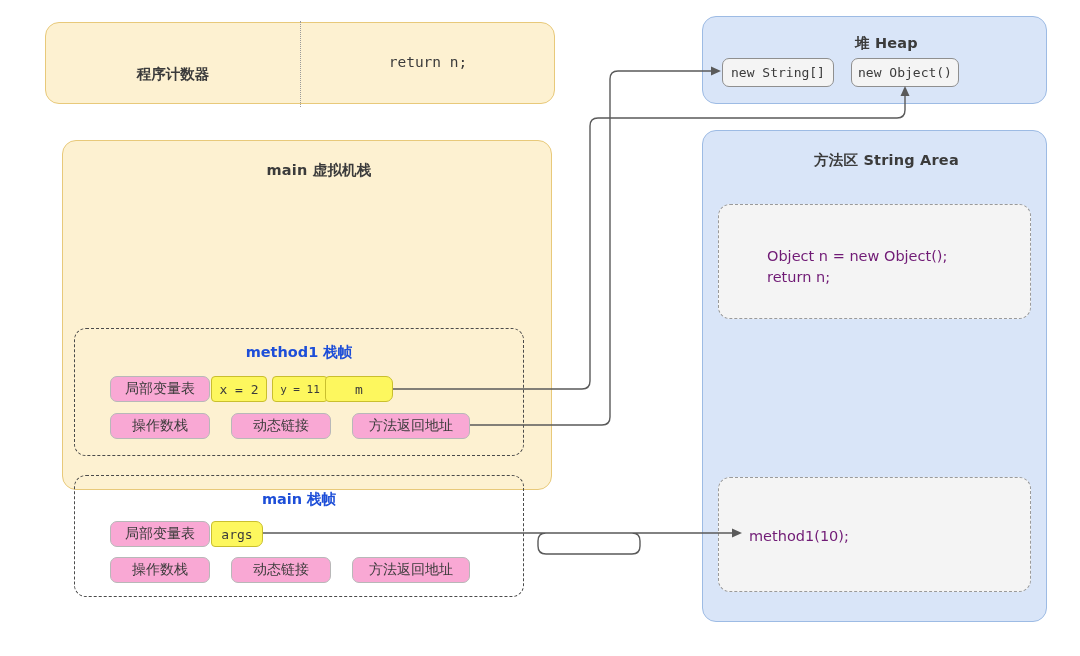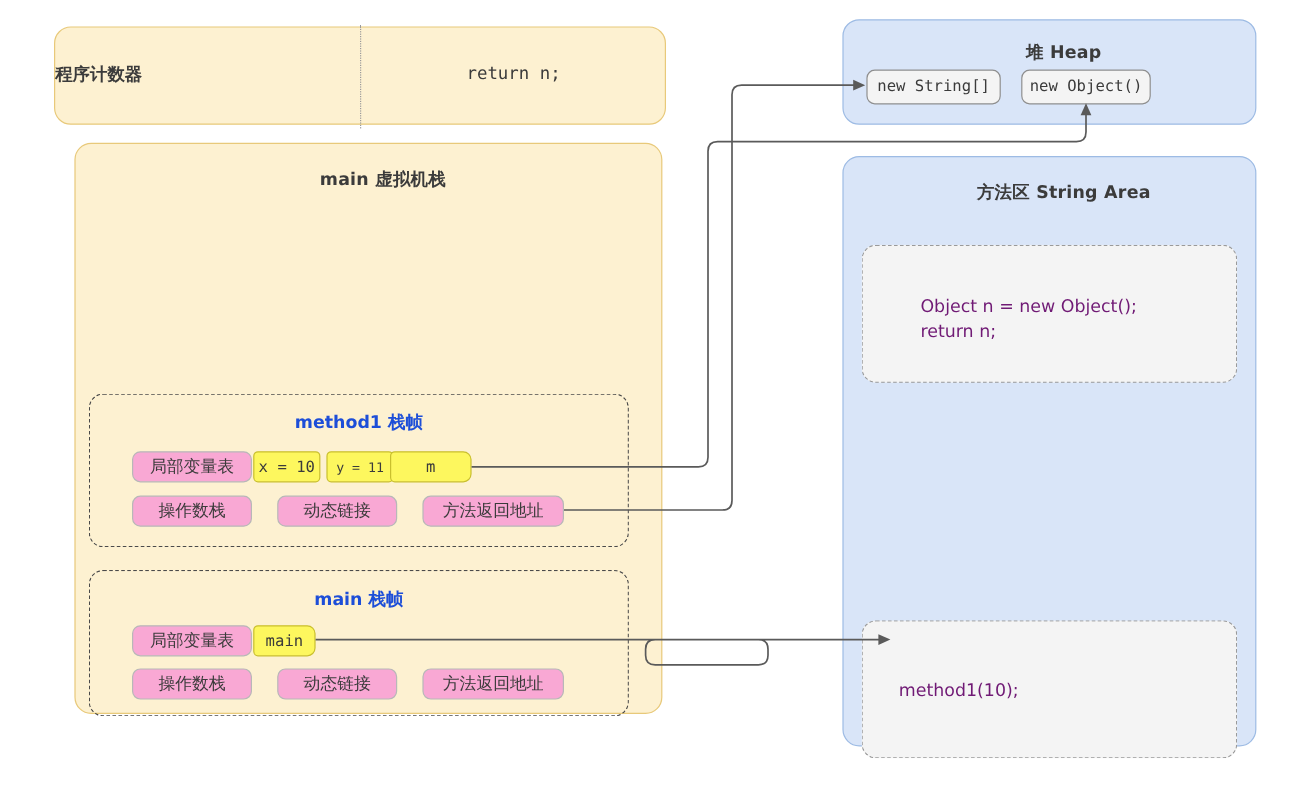--- a/index.html
+++ b/index.html
@@ -93,65 +93,65 @@
   svg.wires path{fill:none;stroke:#5a5a5a;stroke-width:1.4px;}
   svg.wires polygon{fill:#5a5a5a;}
 </style>
 </head>
 <body>
 
 <div id="stage">
 
   <div class="box panel-cream" style="left:45px;top:22px;width:510px;height:82px;">
     <div class="vsplit" style="left:254px;top:-2px;height:86px;"></div>
-    <div style="position:absolute;left:0;top:30px;width:254px;font-weight:bold;font-size:14.5px;">程序计数器</div>
+    <div style="position:absolute;left:0;top:42px;width:254px;text-align:center;font-weight:bold;font-size:14.5px;">程序计数器</div>
     <div style="position:absolute;left:254px;top:31px;width:256px;text-align:center;font-size:14.5px;font-family:'DejaVu Sans Mono','Liberation Mono',monospace;">return n;</div>
   </div>
 
-  <div class="box panel-cream" style="left:62px;top:119px;width:490px;height:476px;">
+  <div class="box panel-cream" style="left:62px;top:140px;width:490px;height:350px;">
     <div class="panel-title" style="top:20px;">main 虚拟机栈</div>
   </div>
 
   <div class="box frame-dashed" style="left:74px;top:328px;width:450px;height:128px;">
     <div class="frame-title" style="top:14px;">method1 栈帧</div>
   </div>
   <div class="pill" style="left:110px;top:376px;width:100px;height:26px;">局部变量表</div>
-  <div class="pill pill-yellow" style="left:211px;top:376px;width:56px;height:26px;border-radius:4px;font-family:'DejaVu Sans Mono','Liberation Mono',monospace;font-size:13px;">x = 10</div>
+  <div class="pill pill-yellow" style="left:211px;top:376px;width:56px;height:26px;border-radius:4px;font-family:'DejaVu Sans Mono','Liberation Mono',monospace;font-size:13px;">x = 2</div>
   <div class="pill pill-yellow" style="left:272px;top:376px;width:56px;height:26px;border-radius:4px;font-family:'DejaVu Sans Mono','Liberation Mono',monospace;font-size:11px;">y = 11</div>
   <div class="pill pill-yellow" style="left:325px;top:376px;width:68px;height:26px;border-radius:4px 7px 7px 4px;font-family:'DejaVu Sans Mono','Liberation Mono',monospace;font-size:13px;">m</div>
   <div class="pill" style="left:110px;top:413px;width:100px;height:26px;">操作数栈</div>
   <div class="pill" style="left:231px;top:413px;width:100px;height:26px;">动态链接</div>
   <div class="pill" style="left:352px;top:413px;width:118px;height:26px;">方法返回地址</div>
 
   <div class="box frame-dashed" style="left:74px;top:475px;width:450px;height:122px;">
     <div class="frame-title" style="top:14px;">main 栈帧</div>
   </div>
   <div class="pill" style="left:110px;top:521px;width:100px;height:26px;">局部变量表</div>
-  <div class="pill pill-yellow" style="left:211px;top:521px;width:52px;height:26px;border-radius:4px 7px 7px 4px;font-family:'DejaVu Sans Mono','Liberation Mono',monospace;font-size:13px;">main</div>
+  <div class="pill pill-yellow" style="left:211px;top:521px;width:52px;height:26px;border-radius:4px 7px 7px 4px;font-family:'DejaVu Sans Mono','Liberation Mono',monospace;font-size:13px;">args</div>
   <div class="pill" style="left:110px;top:557px;width:100px;height:26px;">操作数栈</div>
   <div class="pill" style="left:231px;top:557px;width:100px;height:26px;">动态链接</div>
   <div class="pill" style="left:352px;top:557px;width:118px;height:26px;">方法返回地址</div>
 
   <div class="box panel-blue" style="left:702px;top:16px;width:345px;height:88px;">
     <div class="panel-title" style="top:17px;">堆 Heap</div>
   </div>
   <div class="pill heap-pill" style="left:722px;top:58px;width:112px;height:29px;font-family:'DejaVu Sans Mono','Liberation Mono',monospace;font-size:13px;">new String[]</div>
   <div class="pill heap-pill" style="left:851px;top:58px;width:108px;height:29px;font-family:'DejaVu Sans Mono','Liberation Mono',monospace;font-size:13px;">new Object()</div>
 
   <div class="box panel-blue" style="left:702px;top:130px;width:345px;height:492px;">
     <div class="panel-title" style="top:20px;">方法区 String Area</div>
   </div>
 
   <div class="box code-dashed" style="left:718px;top:204px;width:313px;height:115px;">
     <div class="code" style="left:48px;top:41px;">Object n = new Object();
 return n;</div>
   </div>
 
 
-  <div class="box code-dashed" style="left:718px;top:477px;width:313px;height:115px;margin-top:40px;">
+  <div class="box code-dashed" style="left:718px;top:477px;width:313px;height:115px;">
     <div class="code" style="left:30px;top:48px;">method1(10);</div>
   </div>
 
   <svg class="wires" viewBox="0 0 1080 656">
 
     <path d="M 393 389 L 582 389 Q 590 389 590 381 L 590 126 Q 590 118 598 118 L 897 118 Q 905 118 905 110 L 905 95"></path>
     <polygon points="905,86 900.5,96 909.5,96"></polygon>
 
     <path d="M 470 425 L 602 425 Q 610 425 610 417 L 610 79 Q 610 71 618 71 L 712 71"></path>
     <polygon points="721,71 711,66.5 711,75.5"></polygon>

